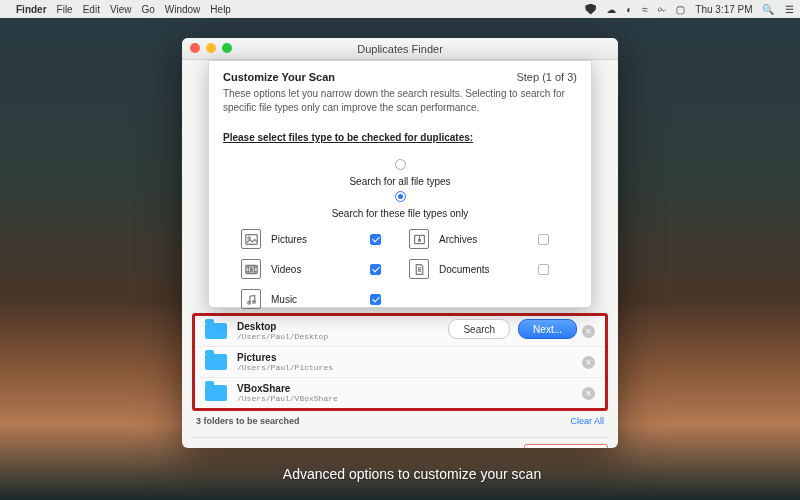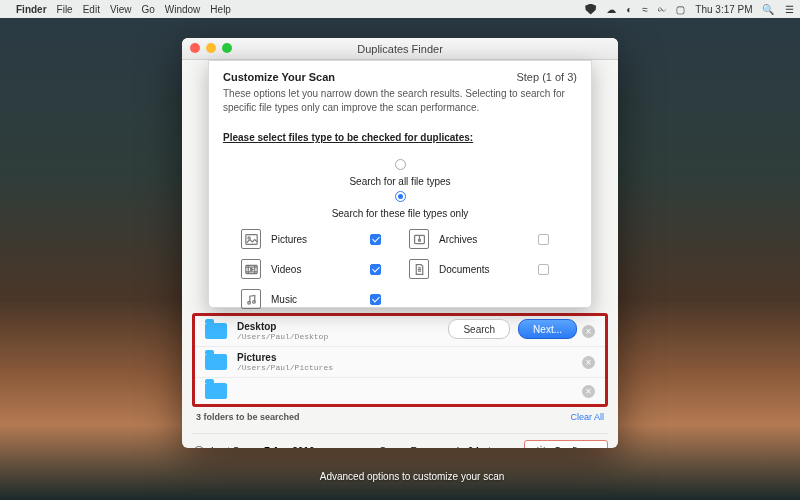--- a/index.html
+++ b/index.html
@@ -19,21 +19,21 @@
     .menubar .apple { font-size: 11px; }
     .menubar .right { margin-left:auto; display:flex; gap:10px; align-items:center;}
     .menubar .mi { font-size:10px; }
     .ric { font-size:10px; color:#333; }
     .shield-glyph {
       display:inline-block; width:11px; height:11px;
       background:#333; clip-path: polygon(50% 0,100% 20%,95% 60%,50% 100%,5% 60%,0 20%);
     }
     .caption {
       position:absolute; bottom:18px; left:0; right:0; text-align:center;
-      color:#fff; font-size:10px; text-shadow:0 1px 2px rgba(0,0,0,.5);padding-left:24px;
+      color:#fff; font-size:14px; text-shadow:0 1px 2px rgba(0,0,0,.5);padding-left:24px;
     }
     .window {
       position:absolute; top:38px; left:182px; width:436px; height:410px;
       background:#f5f5f4; border-radius:6px; box-shadow:0 12px 40px rgba(0,0,0,.5);
       overflow:hidden;
     }
     .titlebar {
       height:22px; background:linear-gradient(#f6f6f6,#e8e8e8);
       border-bottom:1px solid #d0d0d0; position:relative; text-align:center;
       font-size:11px; line-height:22px; color:#444;
@@ -223,20 +223,24 @@
       <div class="folder-row">
         <div class="fic"></div>
         <div class="fmeta">
           <span class="fname">Pictures</span>
           <span class="fpath">/Users/Paul/Pictures</span>
         </div>
         <div class="frm">×</div>
       </div>
       <div class="folder-row">
         <div class="fic"></div>
+        <div class="fmeta">
+          <span class="fname">VBoxShare</span>
+          <span class="fpath">/Users/Paul/VBoxShare</span>
+        </div>
         <div class="frm">×</div>
       </div>
     </div>
     <div class="folder-footer">
       <span><b>3 folders to be searched</b></span>
       <span class="clear">Clear All</span>
     </div>
     <div class="statusbar">
       <span class="sicon">
           <svg viewBox="0 0 16 16">

